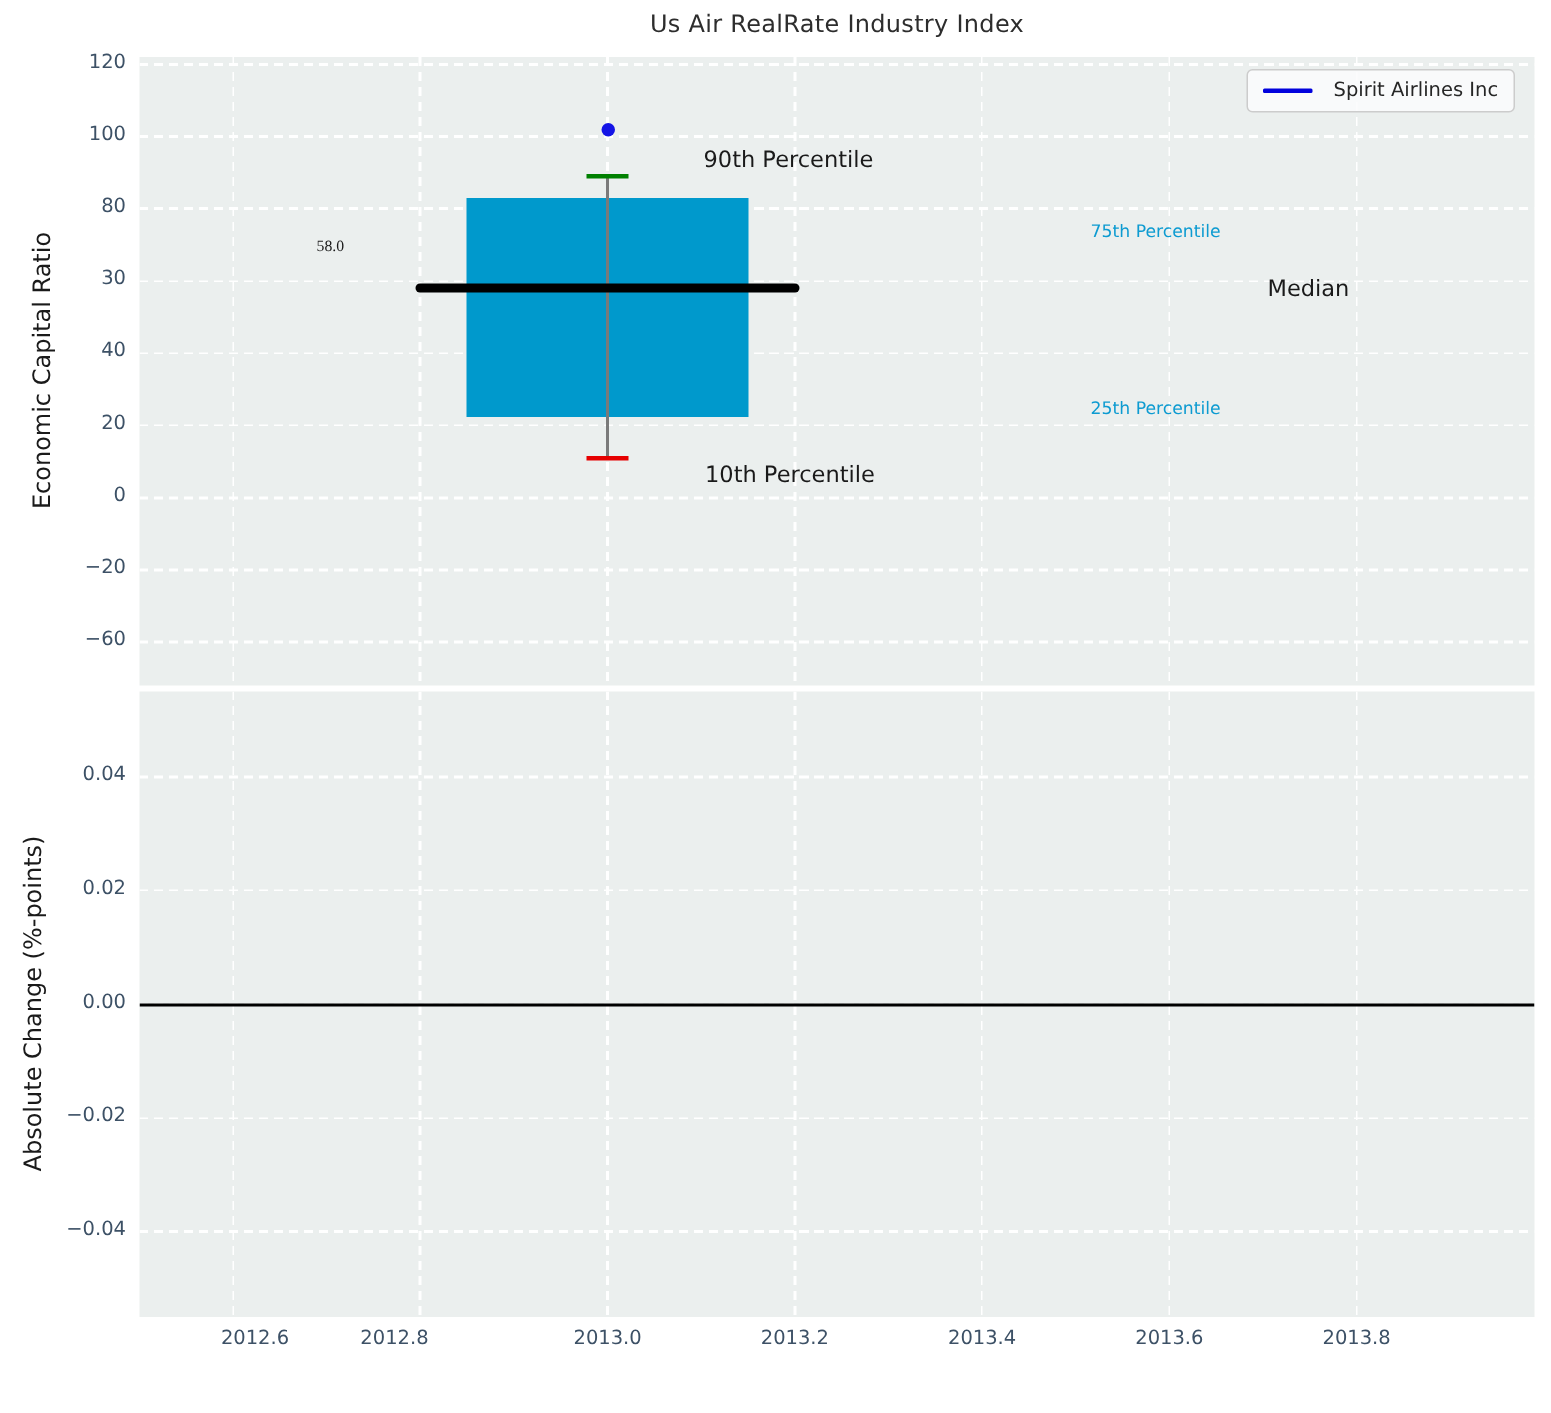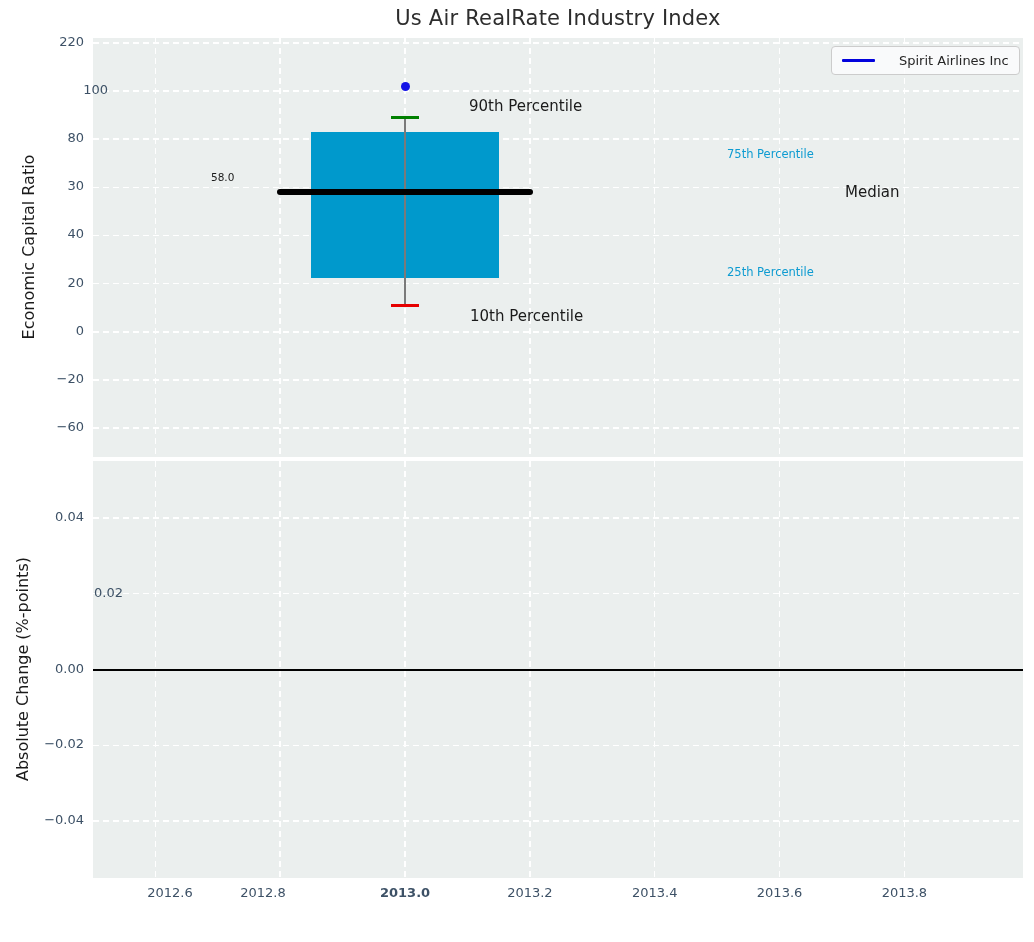--- a/index.html
+++ b/index.html
@@ -2,36 +2,36 @@
 <html><head>
 <meta charset="utf-8">
 <style>
   html,body{margin:0;padding:0;background:#ffffff;}
   body{font-family:"DejaVu Sans","Liberation Sans",sans-serif;}
   #fig{position:relative;width:1034px;height:942px;background:#ffffff;overflow:hidden;}
   .axes{position:absolute;left:93px;width:930px;background:#ebefee;overflow:hidden;}
   .axes-top{top:38px;height:419px;}
   .axes-bottom{top:461px;height:417px;}
   .fig-title{position:absolute;top:6px;left:93px;width:930px;text-align:center;
-             font-size:21px;color:#2d2d2d;letter-spacing:.2px;}
+             font-size:16px;color:#2d2d2d;letter-spacing:.2px;}
   .ylabel{position:absolute;white-space:nowrap;font-size:16px;color:#1a1a1a;
           transform:translate(-50%,-50%) rotate(-90deg);}
   .ylabel-top{left:28px;top:247px;}
   .ylabel-bottom{left:22px;top:669px;}
   .xlabel{position:absolute;top:911px;left:93px;width:930px;text-align:center;
           font-size:16px;color:#1a1a1a;}
   .ann{position:absolute;white-space:nowrap;}
   .ann-90{left:469px;top:97px;font-size:15px;color:#1a1a1a;}
   .ann-10{left:470px;top:307px;font-size:15px;color:#1a1a1a;}
   .ann-75{left:727px;top:132px;font-size:11.5px;}
   .ann-25{left:727px;top:265px;font-size:11.5px;}
   .ann-median{left:845px;top:183px;font-size:15px;color:#1a1a1a;}
-  .ann-58{left:211px;top:171px;font-size:10.5px;color:#1a1a1a;}
+  .ann-58{left:211px;top:159px;font-size:10.5px;color:#1a1a1a;font-family:Liberation Serif, serif;}
   .legend{position:absolute;left:831px;top:46px;height:27px;padding:0 10px;
-          display:flex;align-items:center;gap:24px;background:rgba(252,252,253,.85);
+          display:flex;align-items:center;gap:14px;background:rgba(252,252,253,.85);
           border:1px solid #cccccc;border-radius:4px;}
   .legend-line{width:33px;height:2.6px;border-radius:1px;}
   .legend-label{font-size:13px;color:#262626;white-space:nowrap;}
   .tick{position:absolute;font-size:13px;color:#3d5166;white-space:nowrap;}
   .grid-h{position:absolute;left:0;width:100%;height:1.5px;
           background:repeating-linear-gradient(to right,#ffffff 0,#ffffff 6px,transparent 6px,transparent 10px);}
   .grid-v{position:absolute;top:0;height:100%;width:1.5px;
           background:repeating-linear-gradient(to bottom,#ffffff 0,#ffffff 6px,transparent 6px,transparent 10px);}
 </style>
 </head>
@@ -87,34 +87,34 @@
   <div class="ann ann-10">10th Percentile</div>
   <div class="ann ann-75" style="color: rgb(13, 155, 209); margin-top: 15px;">75th Percentile</div>
   <div class="ann ann-25" style="color: rgb(13, 155, 209);">25th Percentile</div>
   <div class="ann ann-median">Median</div>
   <div class="ann ann-58">58.0</div>
 
   <div class="legend">
     <div class="legend-line" id="legend-line" style="background: rgb(2, 2, 221);"></div>
     <div class="legend-label">Spirit Airlines Inc</div>
   </div>
-<div class="tick" style="position: absolute; left: 0px; width: 84px; text-align: right; top: 33.8161px;">220</div>
-    <div class="tick" style="position: absolute; left: 0px; width: 84px; text-align: right; top: 81.977px; padding-left: 24px;">100</div>
+<div class="tick" style="position: absolute; left: 0px; width: 84px; text-align: right; top: 33.8161px;">120</div>
+    <div class="tick" style="position: absolute; left: 0px; width: 84px; text-align: right; top: 81.977px;">100</div>
     <div class="tick" style="position: absolute; left: 0px; width: 84px; text-align: right; top: 130.138px;">80</div>
     <div class="tick" style="position: absolute; left: 0px; width: 84px; text-align: right; top: 178.299px;">30</div>
     <div class="tick" style="position: absolute; left: 0px; width: 84px; text-align: right; top: 226.46px;">40</div>
     <div class="tick" style="position: absolute; left: 0px; width: 84px; text-align: right; top: 274.621px;">20</div>
     <div class="tick" style="position: absolute; left: 0px; width: 84px; text-align: right; top: 322.782px;">0</div>
     <div class="tick" style="position: absolute; left: 0px; width: 84px; text-align: right; top: 370.943px;">−20</div>
     <div class="tick" style="position: absolute; left: 0px; width: 84px; text-align: right; top: 419.103px;">−60</div>
     <div class="tick" style="position: absolute; left: 0px; width: 84px; text-align: right; top: 508.864px;">0.04</div>
-    <div class="tick" style="position: absolute; left: 0px; width: 84px; text-align: right; top: 584.682px; margin-left: 39px;">0.02</div>
+    <div class="tick" style="position: absolute; left: 0px; width: 84px; text-align: right; top: 584.682px;">0.02</div>
     <div class="tick" style="position: absolute; left: 0px; width: 84px; text-align: right; top: 660.5px;">0.00</div>
     <div class="tick" style="position: absolute; left: 0px; width: 84px; text-align: right; top: 736.318px;">−0.02</div>
     <div class="tick" style="position: absolute; left: 0px; width: 84px; text-align: right; top: 812.136px;">−0.04</div>
     <div class="tick" style="position: absolute; left: 130px; width: 80px; text-align: center; top: 885px;">2012.6</div>
     <div class="tick" style="position: absolute; left: 240.248px; width: 80px; text-align: left; top: 885px;">2012.8</div>
-    <div class="tick" style="position: absolute; left: 365.081px; width: 80px; text-align: center; top: 885px; font-weight: bold;">2013.0</div>
+    <div class="tick" style="position: absolute; left: 365.081px; width: 80px; text-align: center; top: 885px;">2013.0</div>
     <div class="tick" style="position: absolute; left: 489.913px; width: 80px; text-align: center; top: 885px;">2013.2</div>
     <div class="tick" style="position: absolute; left: 614.745px; width: 80px; text-align: center; top: 885px;">2013.4</div>
     <div class="tick" style="position: absolute; left: 739.577px; width: 80px; text-align: center; top: 885px;">2013.6</div>
     <div class="tick" style="position: absolute; left: 864.409px; width: 80px; text-align: center; top: 885px;">2013.8</div>
   </div>
 
 </body></html>

